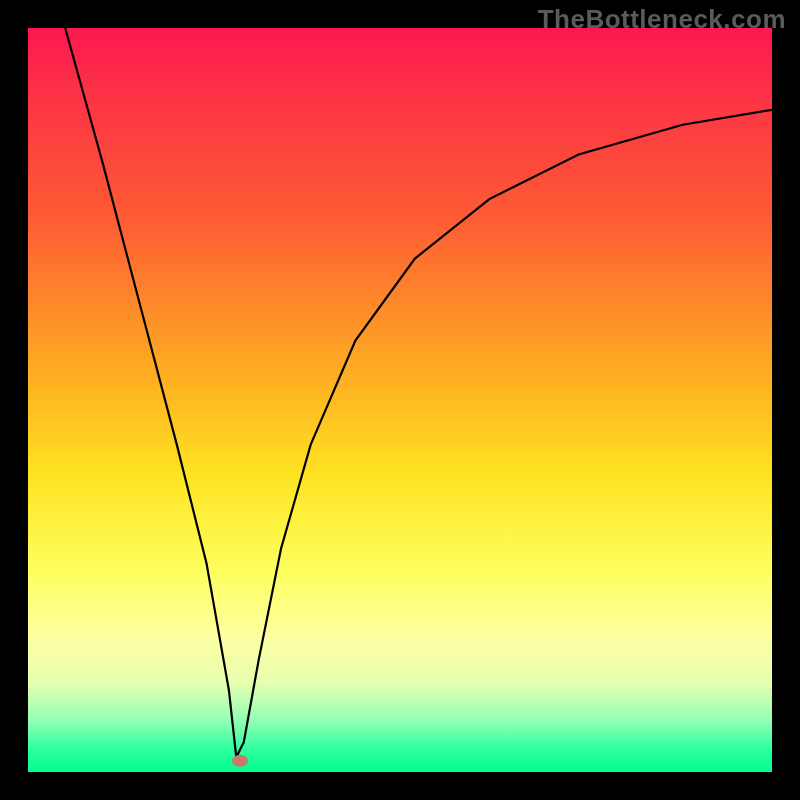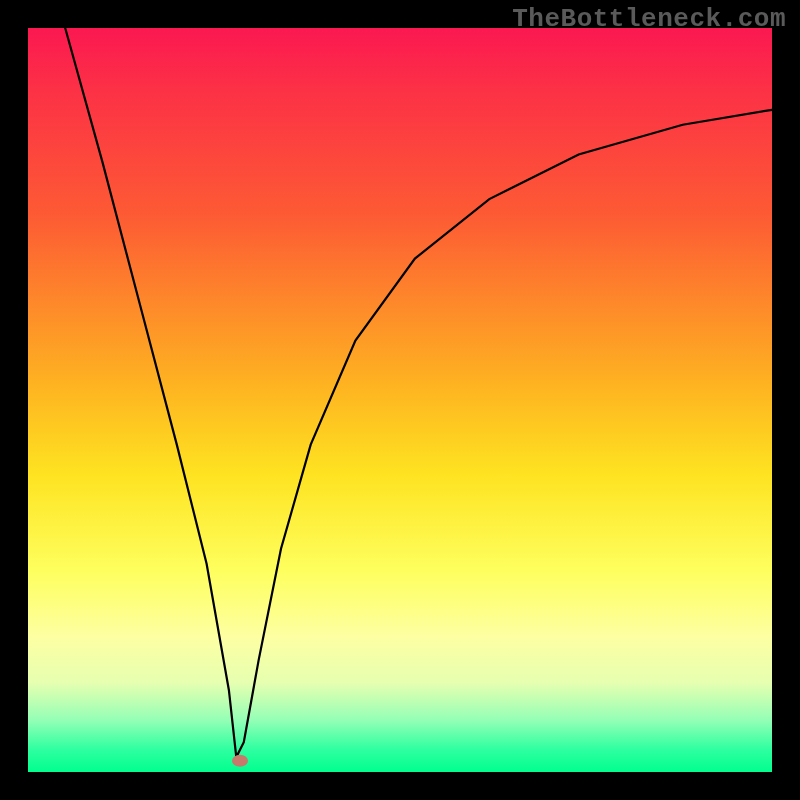--- a/index.html
+++ b/index.html
@@ -9,21 +9,20 @@
     height: 800px;
     background: #000;
     font-family: Arial, Helvetica, sans-serif;
     overflow: hidden;
   }
   .frame {
     position: relative;
     width: 800px;
     height: 800px;
     background: #000;
-    font-family: Liberation Mono, monospace;
   }
   .watermark {
     position: absolute;
     top: 4px;
     right: 14px;
     color: #5a5a5a;
     font-size: 26px;
     font-weight: 600;
     letter-spacing: 0.5px;
     user-select: none;

